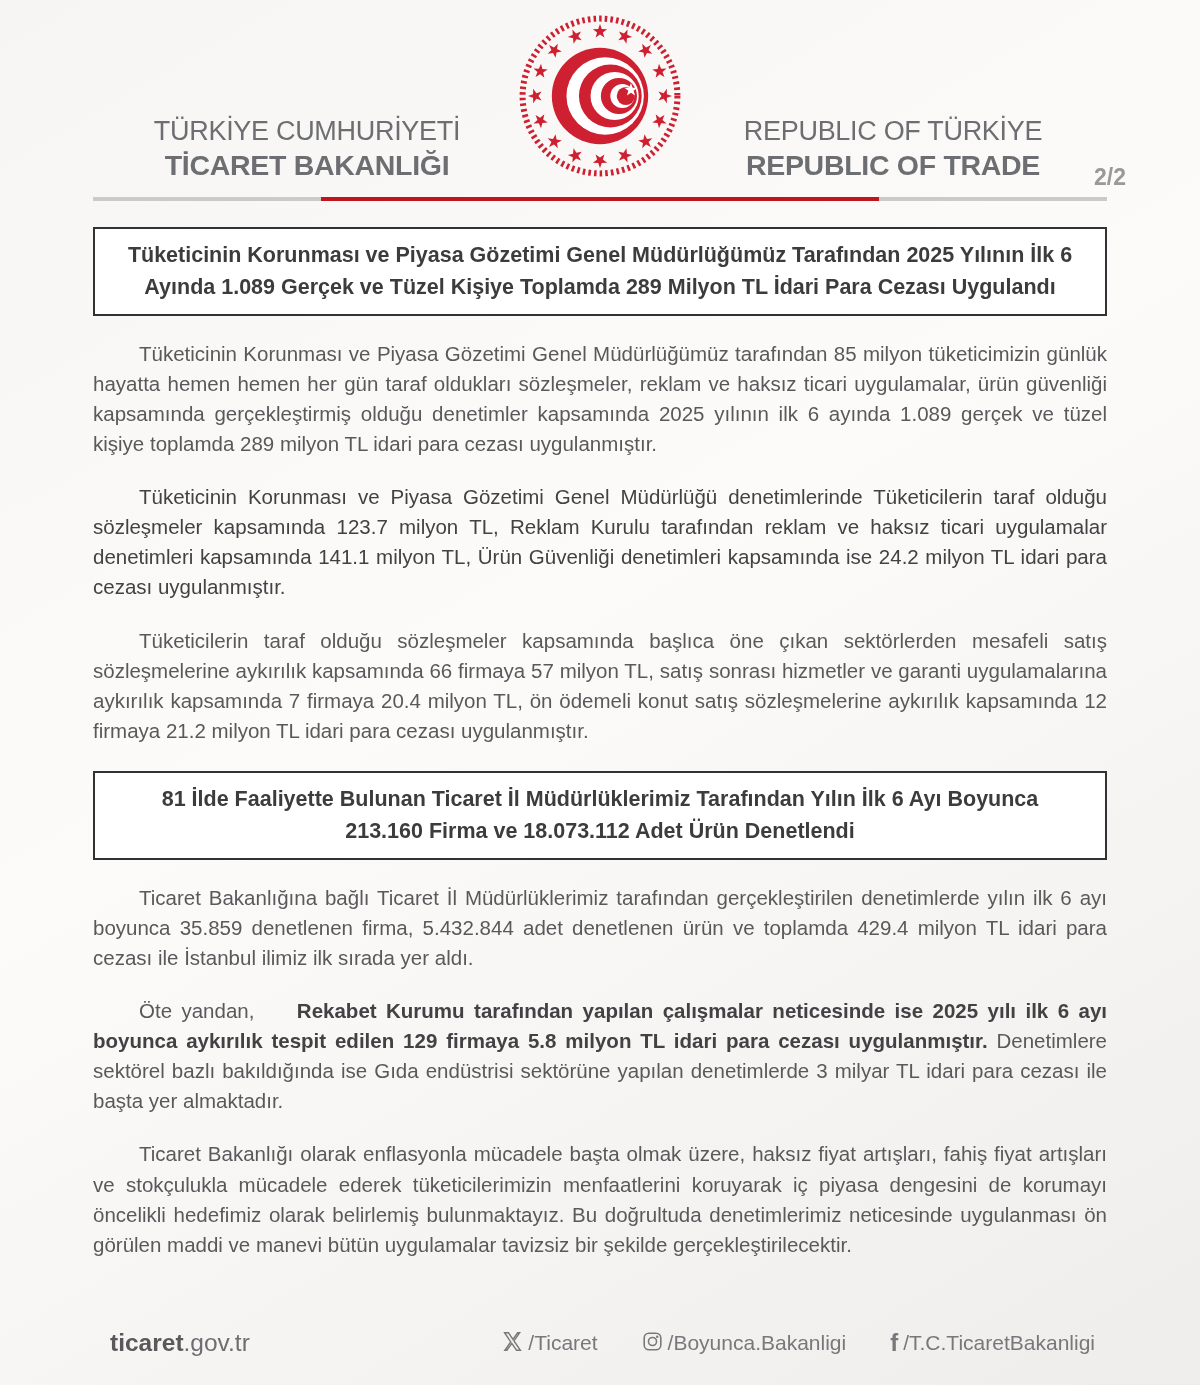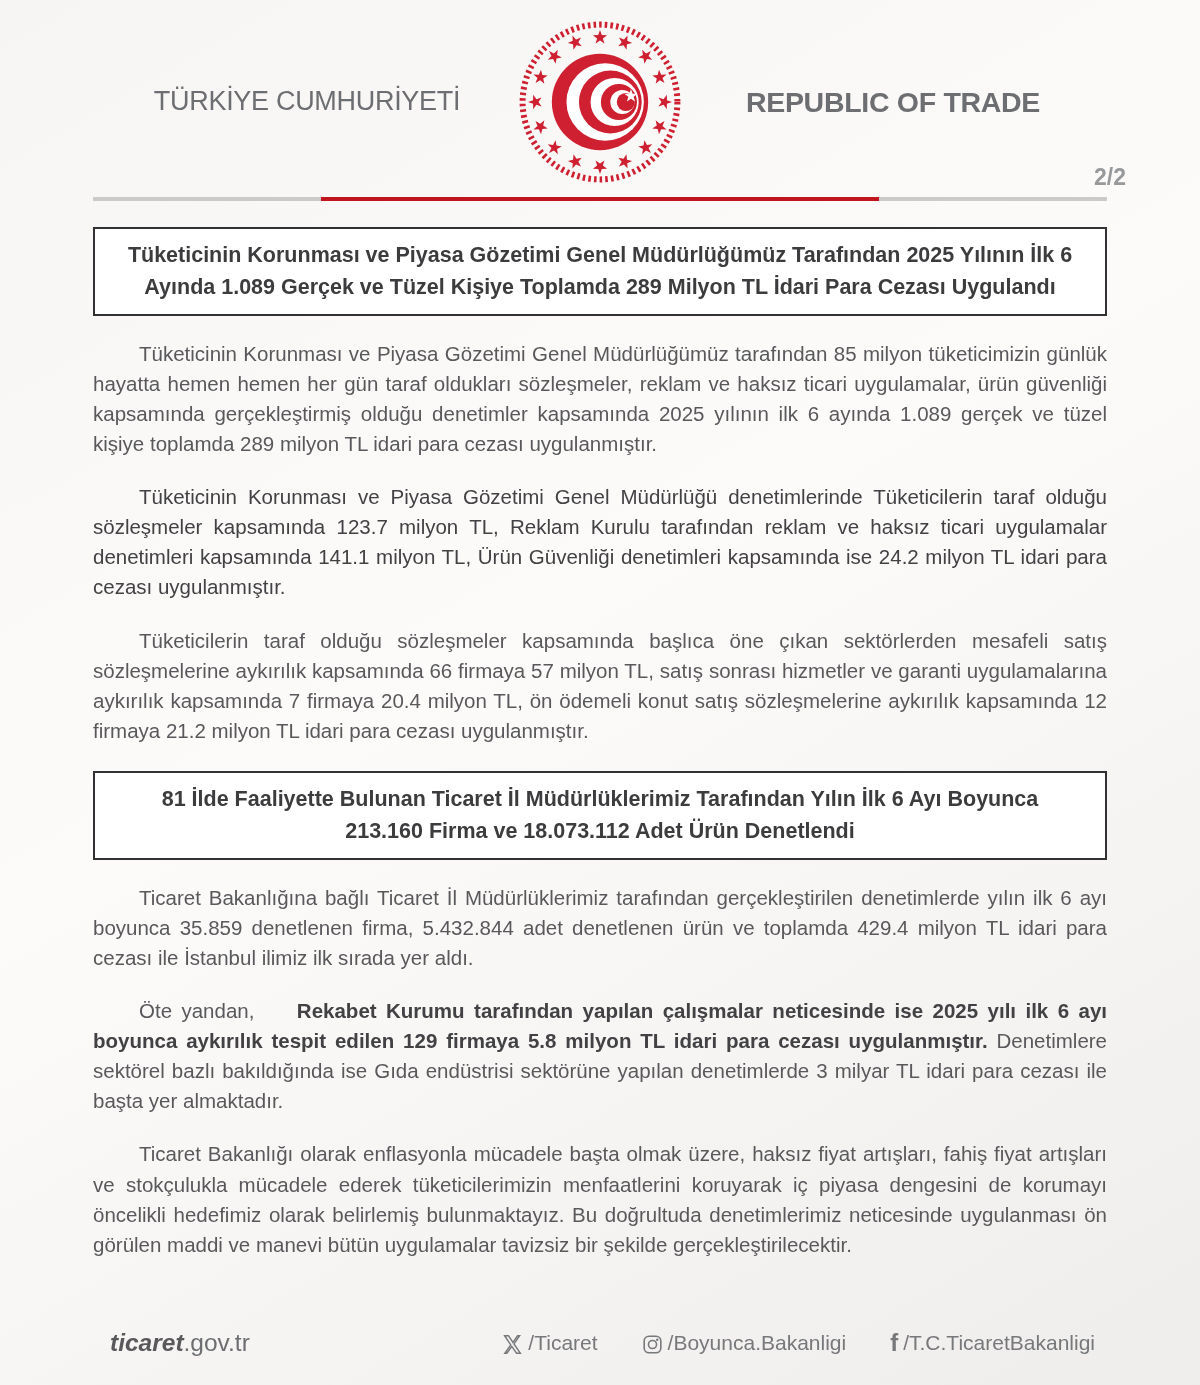--- a/index.html
+++ b/index.html
@@ -7,21 +7,21 @@
   body { font-family:"Liberation Sans", sans-serif; }
   .page {
     position:relative;
     width:1200px; height:1385px;
     margin:0 auto;
     background:linear-gradient(150deg,#f6f5f4 0%,#fcfbfa 45%,#efedeb 100%);
     overflow:hidden;
   }
   
   .header {
-    display:flex; justify-content:center; align-items:center;
+    display:flex; justify-content:center; align-items:flex-end;
     padding-top:21px; height:182px;
   }
   .org-title { width:408px; text-align:center; color:#6d6e71; letter-spacing:-0.3px; }
   .org-title .l1 { font-size:27px; font-weight:400; }
   .org-title .l2 { font-size:28.5px; font-weight:700; margin-top:2px; }
   .logo-wrap { width:178px; display:flex; justify-content:center; }
   
   .pagenum-row { text-align:right; padding-right:74px; margin-top:-18px; }
   .pagenum { font-size:23px; font-weight:700; color:#98999b; }
   .divider { position:relative; margin:6px 93px 0; height:4px; background:#cacaca; }
@@ -40,34 +40,35 @@
   }
   p.body-par.bold { font-weight:400; color:#424245; }
   p.body-par .b { font-weight:700; color:#424245;margin-left:33px; }
   
   .footer {
     position:absolute; left:0; right:0; bottom:28px;
     display:flex; justify-content:space-between; align-items:center;
     padding:0 105px 0 110px;
   }
   .website { font-size:24.5px; color:#6d6e71; }
-  .website .wb { font-weight:700; color:#59595b;font-style:italic; }
+  .website .wb { font-weight:700; color:#59595b; }
   .socials { display:flex; align-items:center; gap:44px; }
-  .social-item { display:flex; align-items:flex-end; gap:5px; color:#77787b; font-size:21px; }
+  .social-item { display:flex; align-items:flex-start; gap:5px; color:#77787b; font-size:21px; }
   .social-item svg { display:block; }
   .fb-glyph { font-weight:700; font-size:24px; color:#77787b; line-height:1; }
 </style>
 </head>
 <body>
 
 <div class="page">
 
   <div class="header">
     <div class="org-title">
       <div class="l1">TÜRKİYE CUMHURİYETİ</div>
+      <div class="l2">TİCARET BAKANLIĞI</div>
     </div>
 
     <div class="logo-wrap">
       <svg width="172" height="172" viewBox="-100 -100 200 200">
         <defs>
           <path id="st" d="M0,-7 L1.65,-2.27 6.66,-2.16 2.66,0.87 4.11,5.66 0,2.8 -4.11,5.66 -2.66,0.87 -6.66,-2.16 -1.65,-2.27 Z"></path>
         </defs>
 
         <circle r="90" fill="none" stroke="#ce2030" stroke-width="7" stroke-dasharray="3 3.6"></circle>
 
@@ -95,20 +96,21 @@
         <circle cx="12" r="36.5" fill="#ce2030"></circle>
         <circle cx="17" r="28" fill="#ffffff"></circle>
         <circle cx="22" r="21" fill="#ce2030"></circle>
         <circle cx="26" r="14" fill="#ffffff"></circle>
         <circle cx="30" r="10.5" fill="#ce2030"></circle>
         <use href="#st" transform="translate(36,-7) scale(1.15)" fill="#ffffff"></use>
       </svg>
     </div>
 
     <div class="org-title">
+      <div class="l1">REPUBLIC OF TÜRKİYE</div>
       <div class="l2">REPUBLIC OF TRADE</div>
     </div>
   </div>
 
   <div class="pagenum-row">
     <span class="pagenum">2/2</span>
   </div>
   <div class="divider">
     <div class="divider-red"></div>
   </div>

